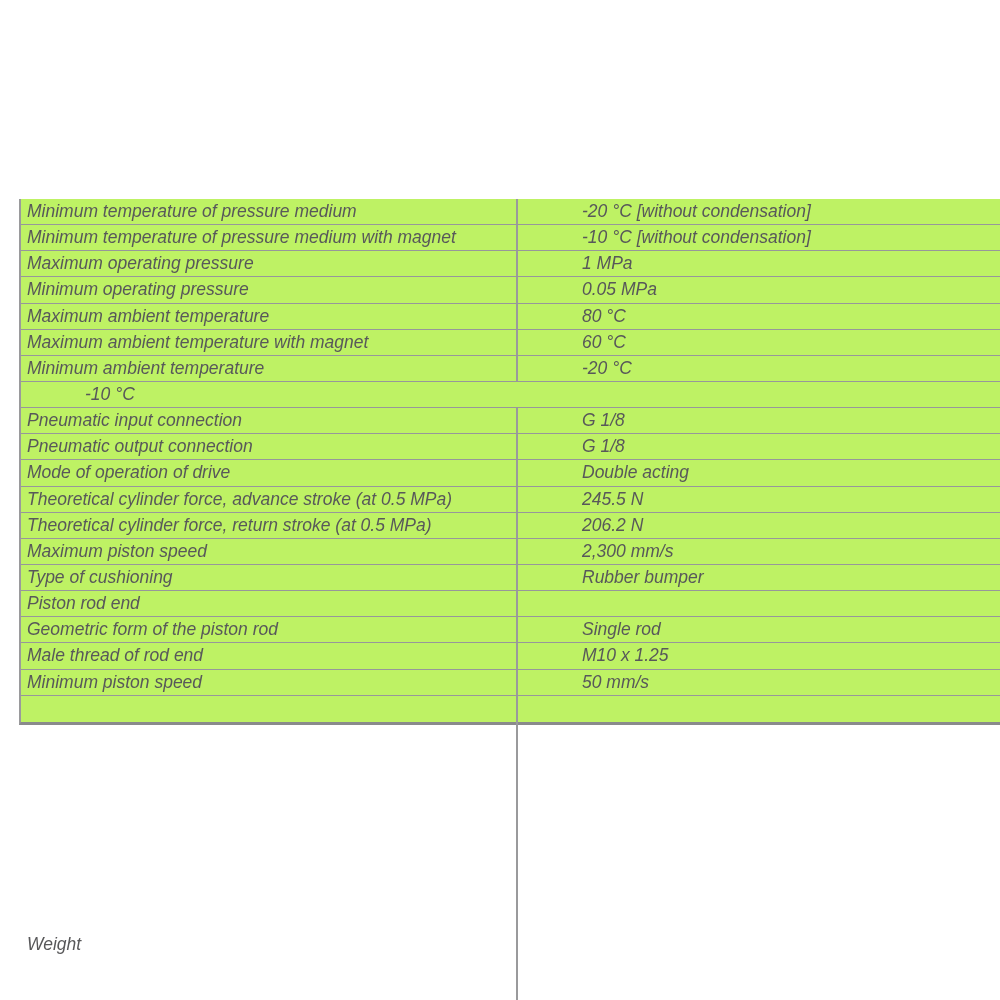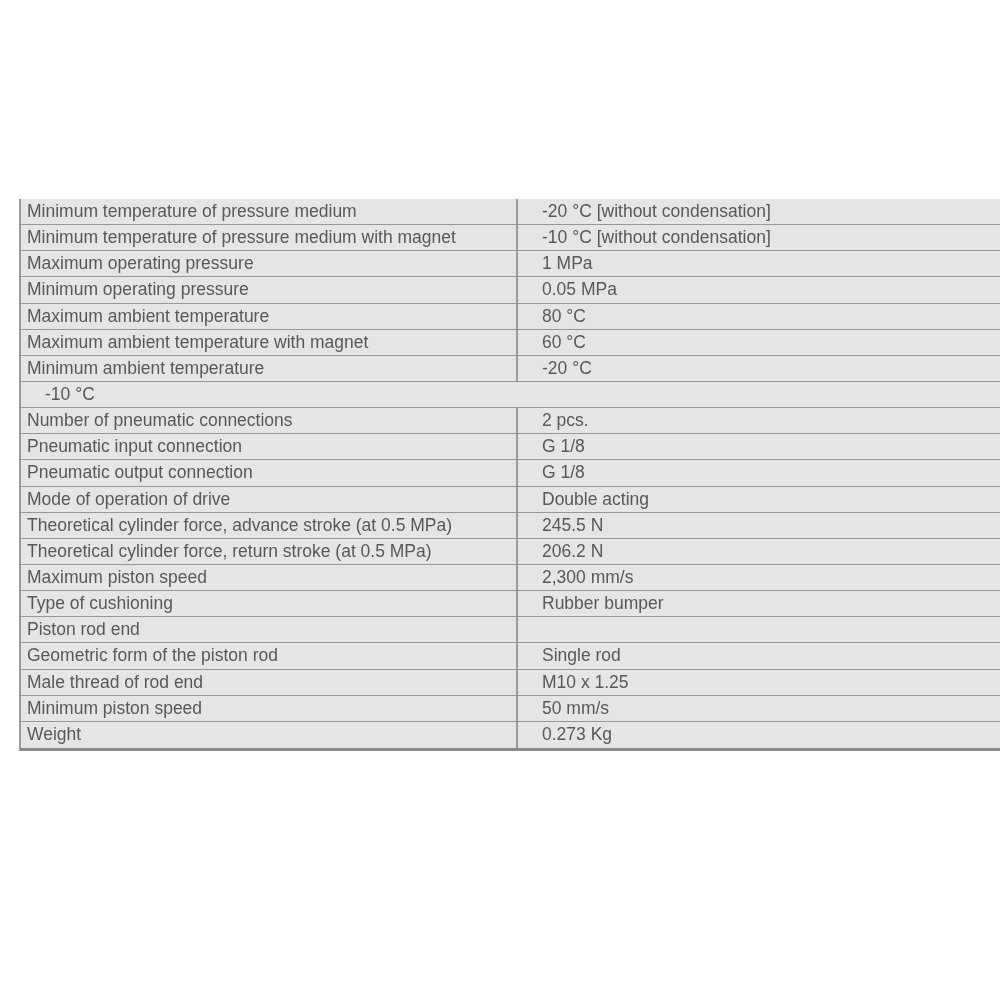--- a/index.html
+++ b/index.html
@@ -22,24 +22,26 @@
     border-left: 2px solid #9a9a9c;
     border-bottom: 3px solid #8a8a8c;
     box-sizing: border-box;
   }
   .spec-row {
     display: flex;
     align-items: center;
     height: 26.15px;
     box-sizing: border-box;
     border-bottom: 1px solid #97979a;
-    background: #e5e5e5;
+    background: #bef264;
+    font-style: italic;
   }
   .spec-row:last-child {
     border-bottom: none;
+    flex-direction: column;
   }
   .spec-label-cell {
     width: 497px;
     flex: 0 0 497px;
     box-sizing: border-box;
     padding-left: 6px;
     border-right: 2px solid #9a9a9c;
     align-self: stretch;
     display: flex;
     align-items: center;
@@ -52,20 +54,21 @@
     flex: 1 1 auto;
     box-sizing: border-box;
     padding-left: 24px;
     display: flex;
     align-items: center;
     align-self: stretch;
     font-size: 17.5px;
     color: #58585a;
     white-space: nowrap;
     overflow: hidden;
+    margin-left: 40px;
   }
 </style>
 </head>
 <body>
 
 <div class="spec-table">
     <div class="spec-row">
       <div class="spec-label-cell">Minimum temperature of pressure medium</div>
       <div class="spec-value-cell">-20 °C [without condensation]</div>
     </div>
@@ -88,24 +91,20 @@
     <div class="spec-row">
       <div class="spec-label-cell">Maximum ambient temperature with magnet</div>
       <div class="spec-value-cell">60 °C</div>
     </div>
     <div class="spec-row">
       <div class="spec-label-cell">Minimum ambient temperature</div>
       <div class="spec-value-cell">-20 °C</div>
     </div>
     <div class="spec-row">
       <div class="spec-value-cell">-10 °C</div>
-    </div>
-    <div class="spec-row">
-      <div class="spec-label-cell">Number of pneumatic connections</div>
-      <div class="spec-value-cell">2 pcs.</div>
     </div>
     <div class="spec-row">
       <div class="spec-label-cell">Pneumatic input connection</div>
       <div class="spec-value-cell">G 1/8</div>
     </div>
     <div class="spec-row">
       <div class="spec-label-cell">Pneumatic output connection</div>
       <div class="spec-value-cell">G 1/8</div>
     </div>
     <div class="spec-row">

